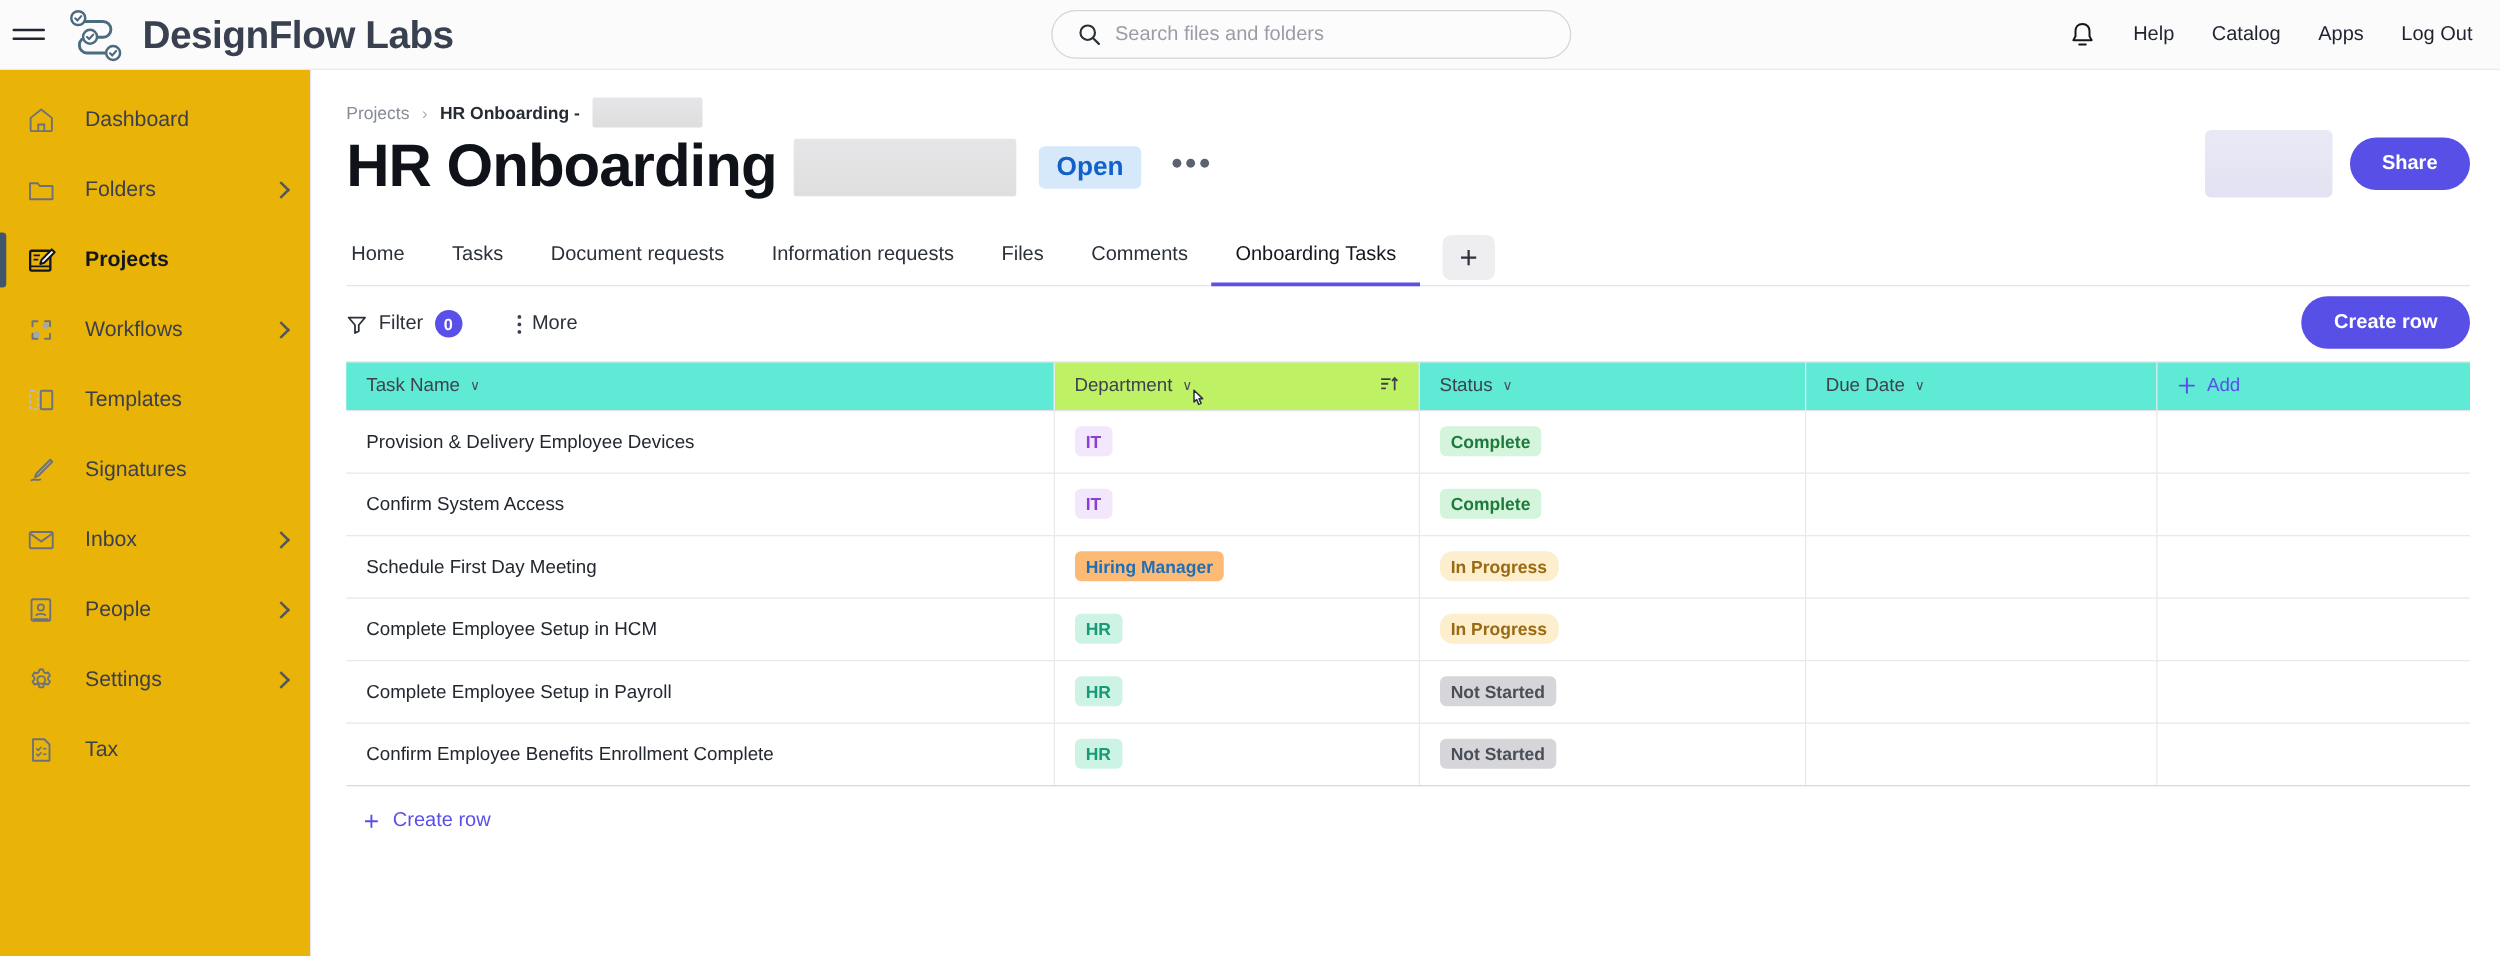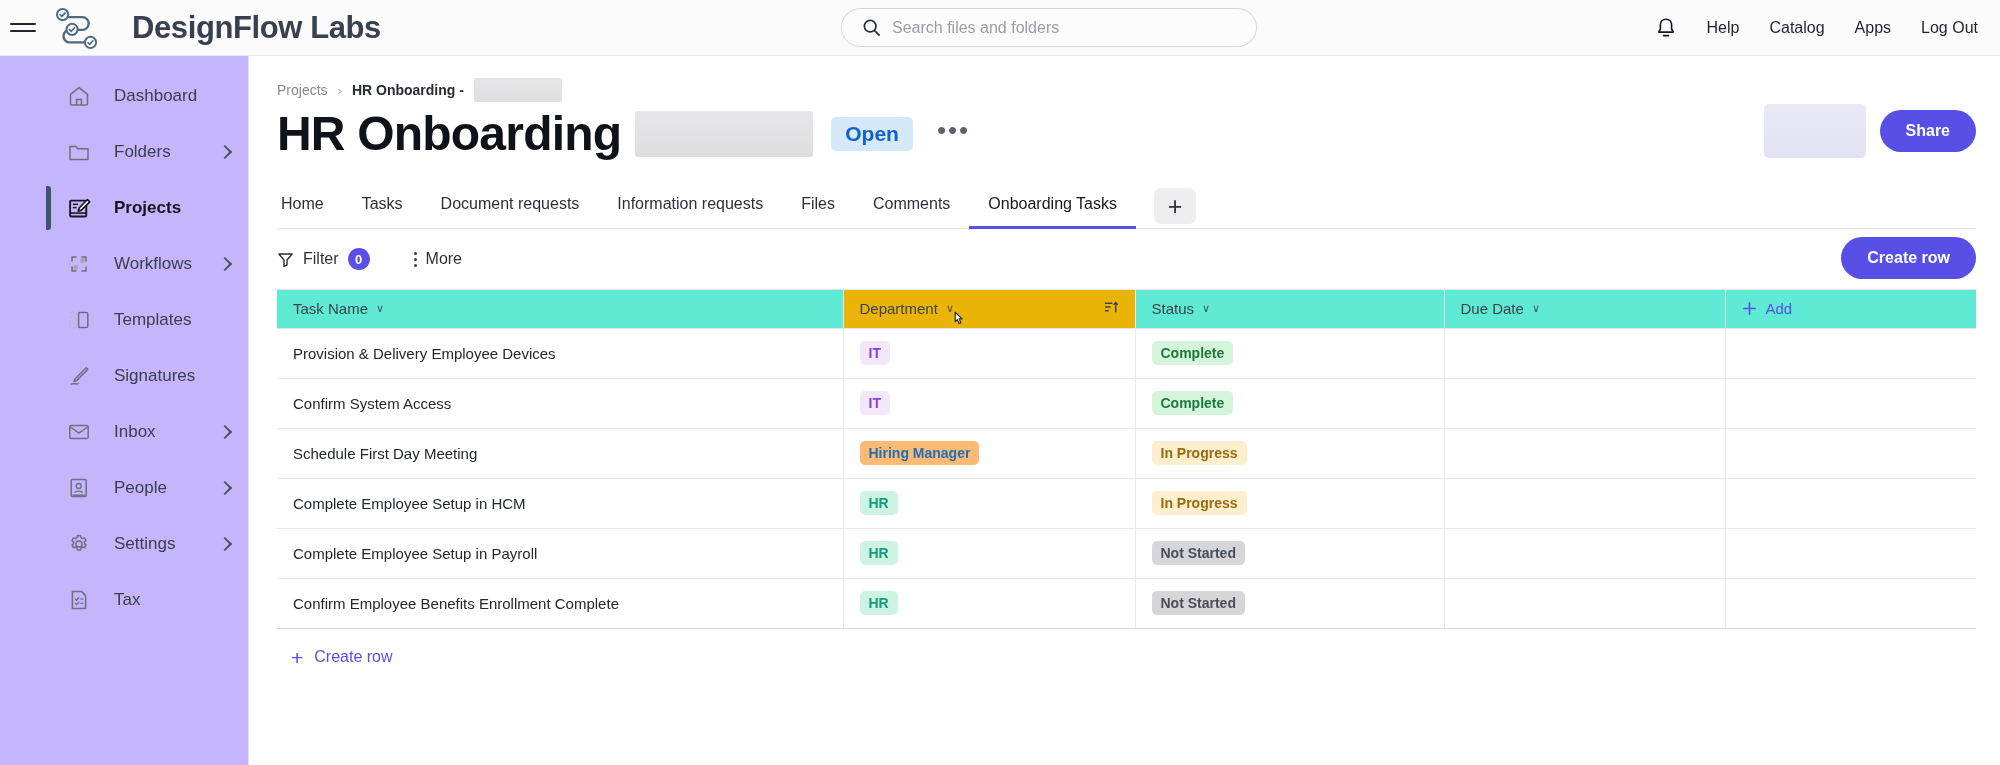--- a/index.html
+++ b/index.html
@@ -24,21 +24,21 @@
   .hamburger {
     width: 26px; height: 20px;
     margin-left: 10px; margin-right: 6px;
     display: flex; flex-direction: column; justify-content: center; gap: 5px;
     cursor: pointer;
   }
   .hamburger span { display: block; height: 2px; background: #22262f; border-radius: 2px; }
   .hamburger span:nth-child(1) { width: 26px; }
   .hamburger span:nth-child(2) { width: 26px; }
 
-  .brand { display: flex; align-items: center; gap: 28px; margin-left: 8px; }
+  .brand { display: flex; align-items: center; gap: 10px; margin-left: 8px; }
   .brand-logo { width: 54px; height: 44px; flex: none; }
   .brand-name {
     font-size: 31px; font-weight: bold; letter-spacing: -0.4px;
     color: #39404f;
   }
 
   .search-wrap {
     position: absolute; left: 841px; top: 8px;
     width: 416px; height: 39px;
   }
@@ -58,24 +58,23 @@
   }
   .top-link { font-size: 16px; color: #1f2330; cursor: pointer; white-space: nowrap; }
   .bell { width: 22px; height: 24px; cursor: pointer; }
 
   
   .body-wrap { display: flex; height: 709px; }
 
   
   .sidebar {
     width: 249px; flex: none;
-    background: #c4b5fd;
+    background: #eab308;
     border-right: 1px solid #e4e4e9;
     padding-top: 12px;
-    padding-left: 46px;
   }
   .nav-item {
     position: relative;
     height: 56px;
     display: flex; align-items: center;
     padding-left: 20px; padding-right: 18px;
     gap: 22px;
     cursor: pointer;
   }
   .nav-item .ic { width: 26px; height: 26px; flex: none; display: flex; align-items: center; justify-content: center; }
@@ -195,21 +194,21 @@
 
   table.grid th {
     text-align: left; font-weight: normal;
     font-size: 15px; color: #3d424d;
     height: 38px; padding: 0 16px;
     border-right: 1px solid #e8e8ed;
     border-bottom: 1px solid #e4e4e9;
     background: #5eead4;
     cursor: pointer;
   }
-  table.grid th.hovered { background: #eab308; }
+  table.grid th.hovered { background: #bef264; }
   table.grid th:last-child { border-right: none; }
   .th-inner { display: flex; align-items: center; gap: 8px; }
   .th-caret { font-size: 11px; color: #4c515c; }
   .th-sort { margin-left: auto; font-size: 14px; color: #3b404a; }
   .th-add { display: flex; align-items: center; gap: 9px; color: #5a4fe8; font-size: 15px; }
 
   table.grid td {
     height: 50px; padding: 0 16px;
     font-size: 15px; color: #23272f;
     border-right: 1px solid #e8e8ed;
@@ -222,21 +221,21 @@
   .pill {
     display: inline-block;
     font-size: 14px; font-weight: bold;
     border-radius: 5px; padding: 4px 9px;
     white-space: nowrap;
   }
   .pill-it { background: #f3e7fb; color: #8b3fd4; }
   .pill-hm { background: #fdba74; color: #1f6fb8; }
   .pill-hr { background: #cdf3e4; color: #179a76; }
   .pill-complete { background: #d4f5dc; color: #1d7a3c; }
-  .pill-inprogress { background: #fdeecd; color: #9a6a12; }
+  .pill-inprogress { background: #fdeecd; color: #9a6a12; border-radius: 10px; }
   .pill-notstarted { background: #d6d6da; color: #4a4e57; }
 
   .create-row-link {
     display: flex; align-items: center; gap: 11px;
     color: #5a4fe8; font-size: 16px;
     padding: 18px 0 18px 14px;
     cursor: pointer; width: fit-content;
   }
   .plus-glyph { font-size: 21px; line-height: 1; }
 

